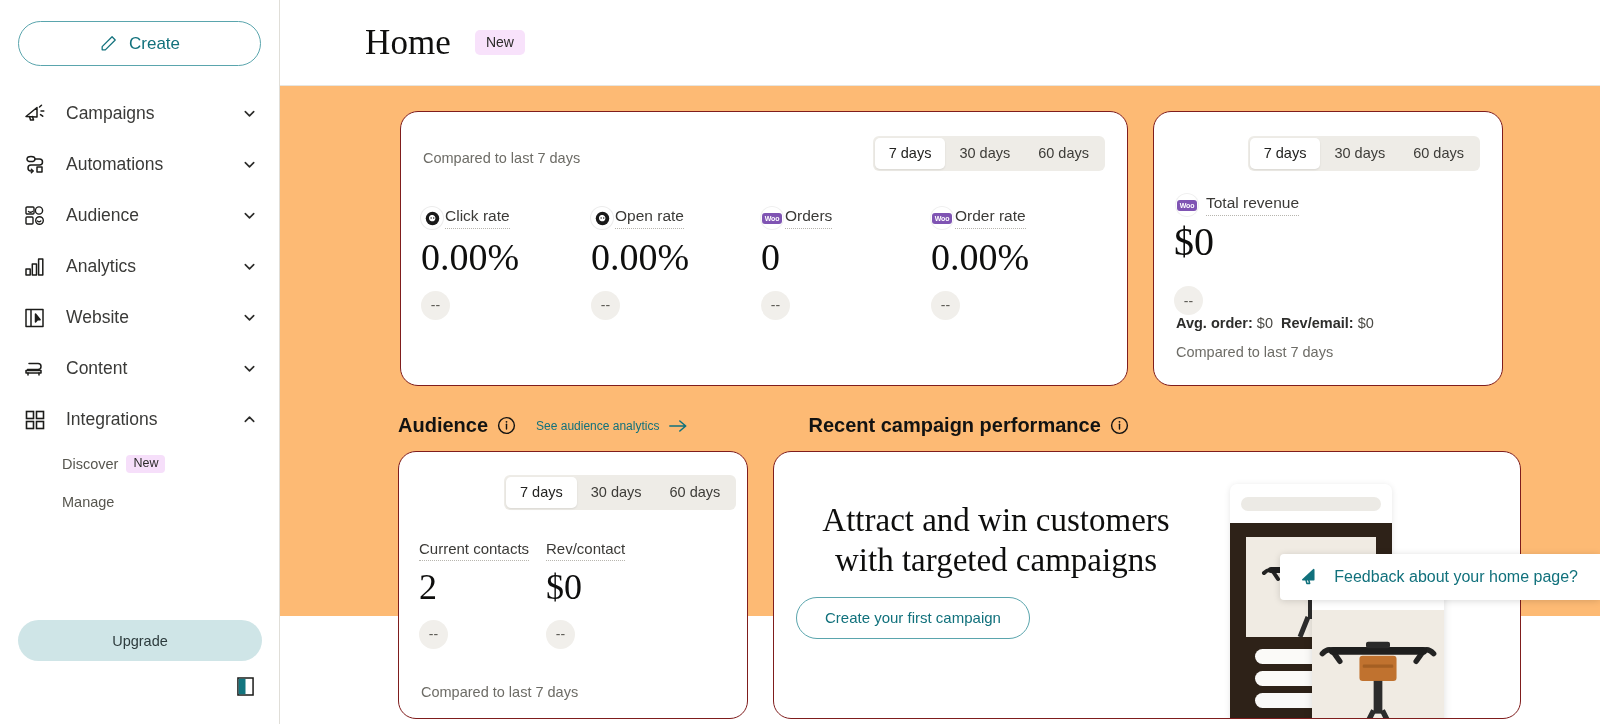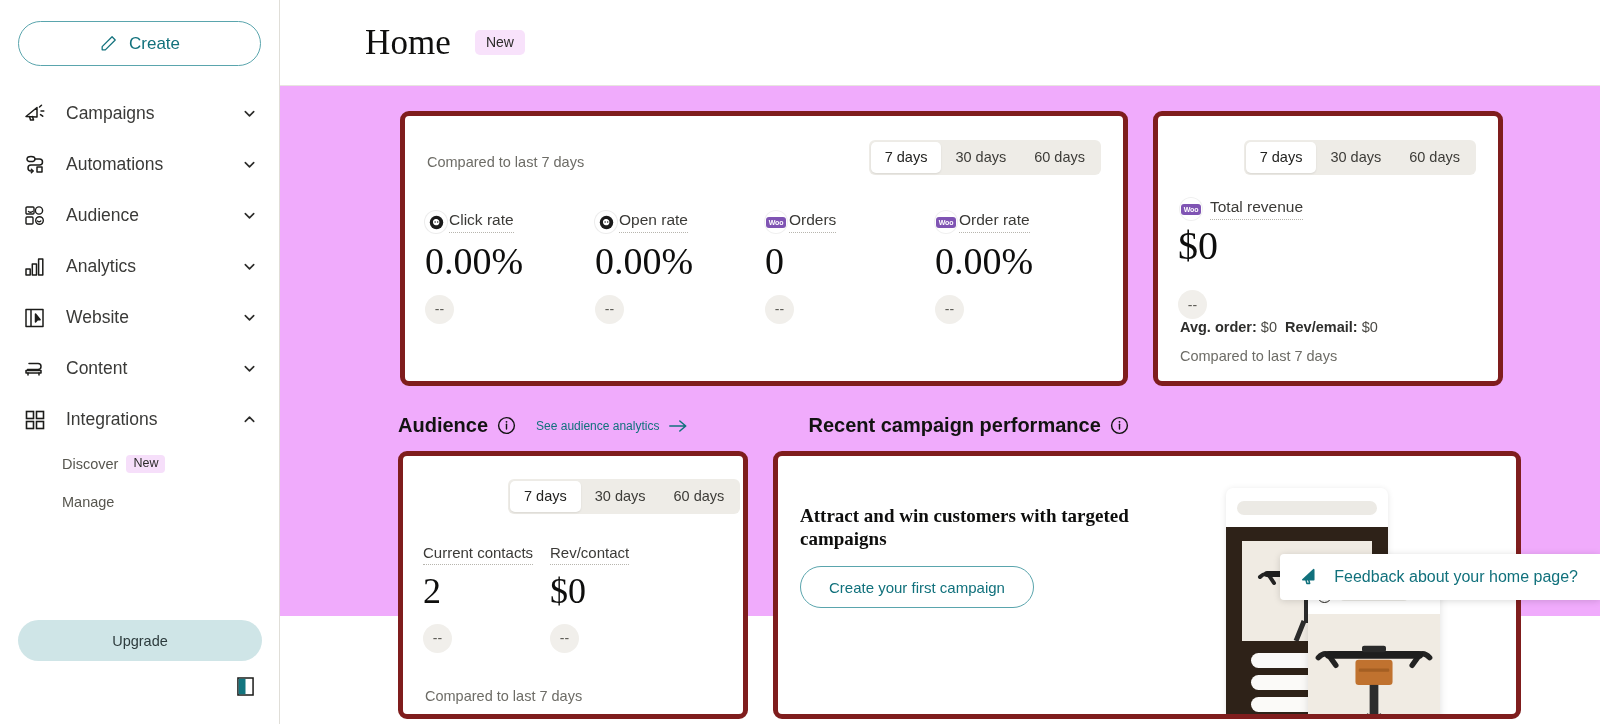--- a/index.html
+++ b/index.html
@@ -80,21 +80,21 @@
     cursor: pointer;
   }
   .collapse-toggle {
     position: absolute;
     right: 25px; bottom: 28px;
     width: 17px; height: 19px;
     cursor: pointer;
   }
 
   
-  .main { flex: 1; height: 616px; position: relative; background: #f0abfc; }
+  .main { flex: 1; height: 616px; position: relative; background: #fdba74; }
   .topbar {
     height: 86px;
     background: #fff;
     border-bottom: 1px solid #e7e5df;
     display: flex; align-items: center;
     padding-left: 85px;
     gap: 24px;
   }
   .page-title {
     font-family: "Liberation Serif", serif;
@@ -110,22 +110,22 @@
     border-radius: 5px;
     padding: 5px 11px 6px 11px;
     line-height: 1;
   }
 
   .content { padding: 25px 0 0 0; height: 638px; overflow: hidden; }
 
   .row1 { display: flex; gap: 25px; padding-left: 120px; padding-right: 85px; }
   .card {
     background: #fff;
-    border: 5px solid #7f1d1d;
-    border-radius: 9px;
+    border: 1px solid #7f1d1d;
+    border-radius: 18px;
   }
   .card-stats { width: 728px; height: 275px; position: relative; }
   .card-revenue { width: 350px; height: 275px; position: relative; }
 
   .compared {
     position: absolute; left: 22px; top: 38px;
     font-size: 14.5px; color: #6d6c66;
   }
 
   .seg {
@@ -252,21 +252,21 @@
     font-size: 36px; color: #0e0e0d; margin-top: 7px; line-height: 1.1;
   }
   .aud-foot {
     position: absolute; left: 22px; top: 232px;
     font-size: 14.5px; color: #6d6c66;
   }
 
   .camp-inner { position: absolute; left: 22px; top: 48px; width: 400px; }
   .camp-title {
     font-family: "Liberation Serif", serif;
-    font-size: 19px; line-height: 1.22; color: #0e0e0d; font-weight: 700;
+    font-size: 33px; line-height: 1.22; color: #0e0e0d; font-weight: 400; text-align: center;
   }
   .camp-cta {
     margin-top: 16px;
     display: inline-flex; align-items: center; justify-content: center;
     height: 42px; padding: 0 28px;
     border: 1px solid #5aa5ad; border-radius: 22px;
     color: #11717c; font-size: 15px; cursor: pointer; background: #fff;
   }
 
   

